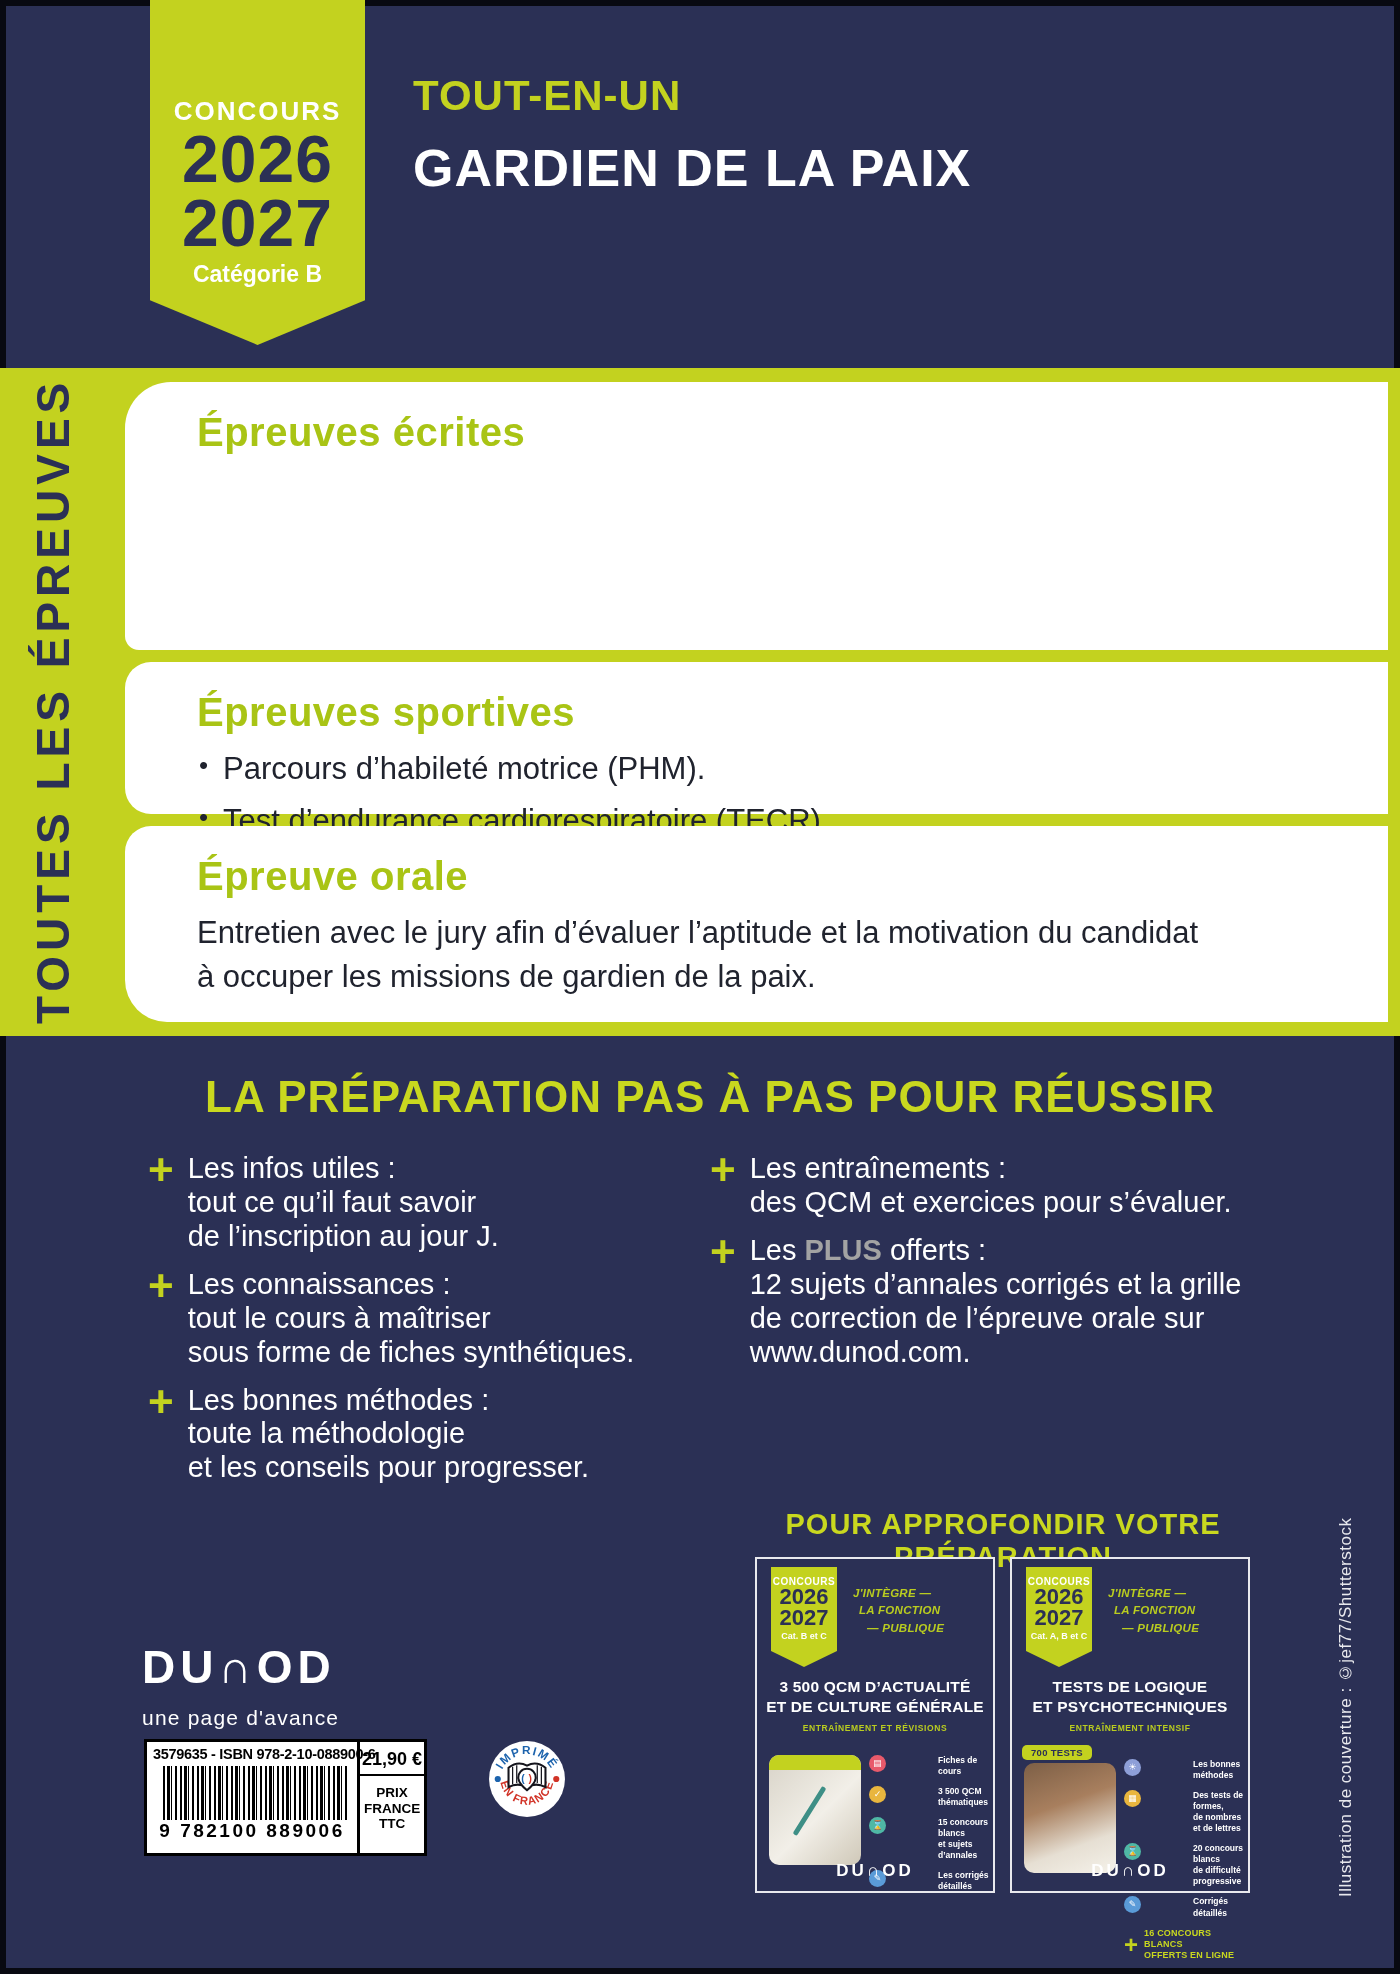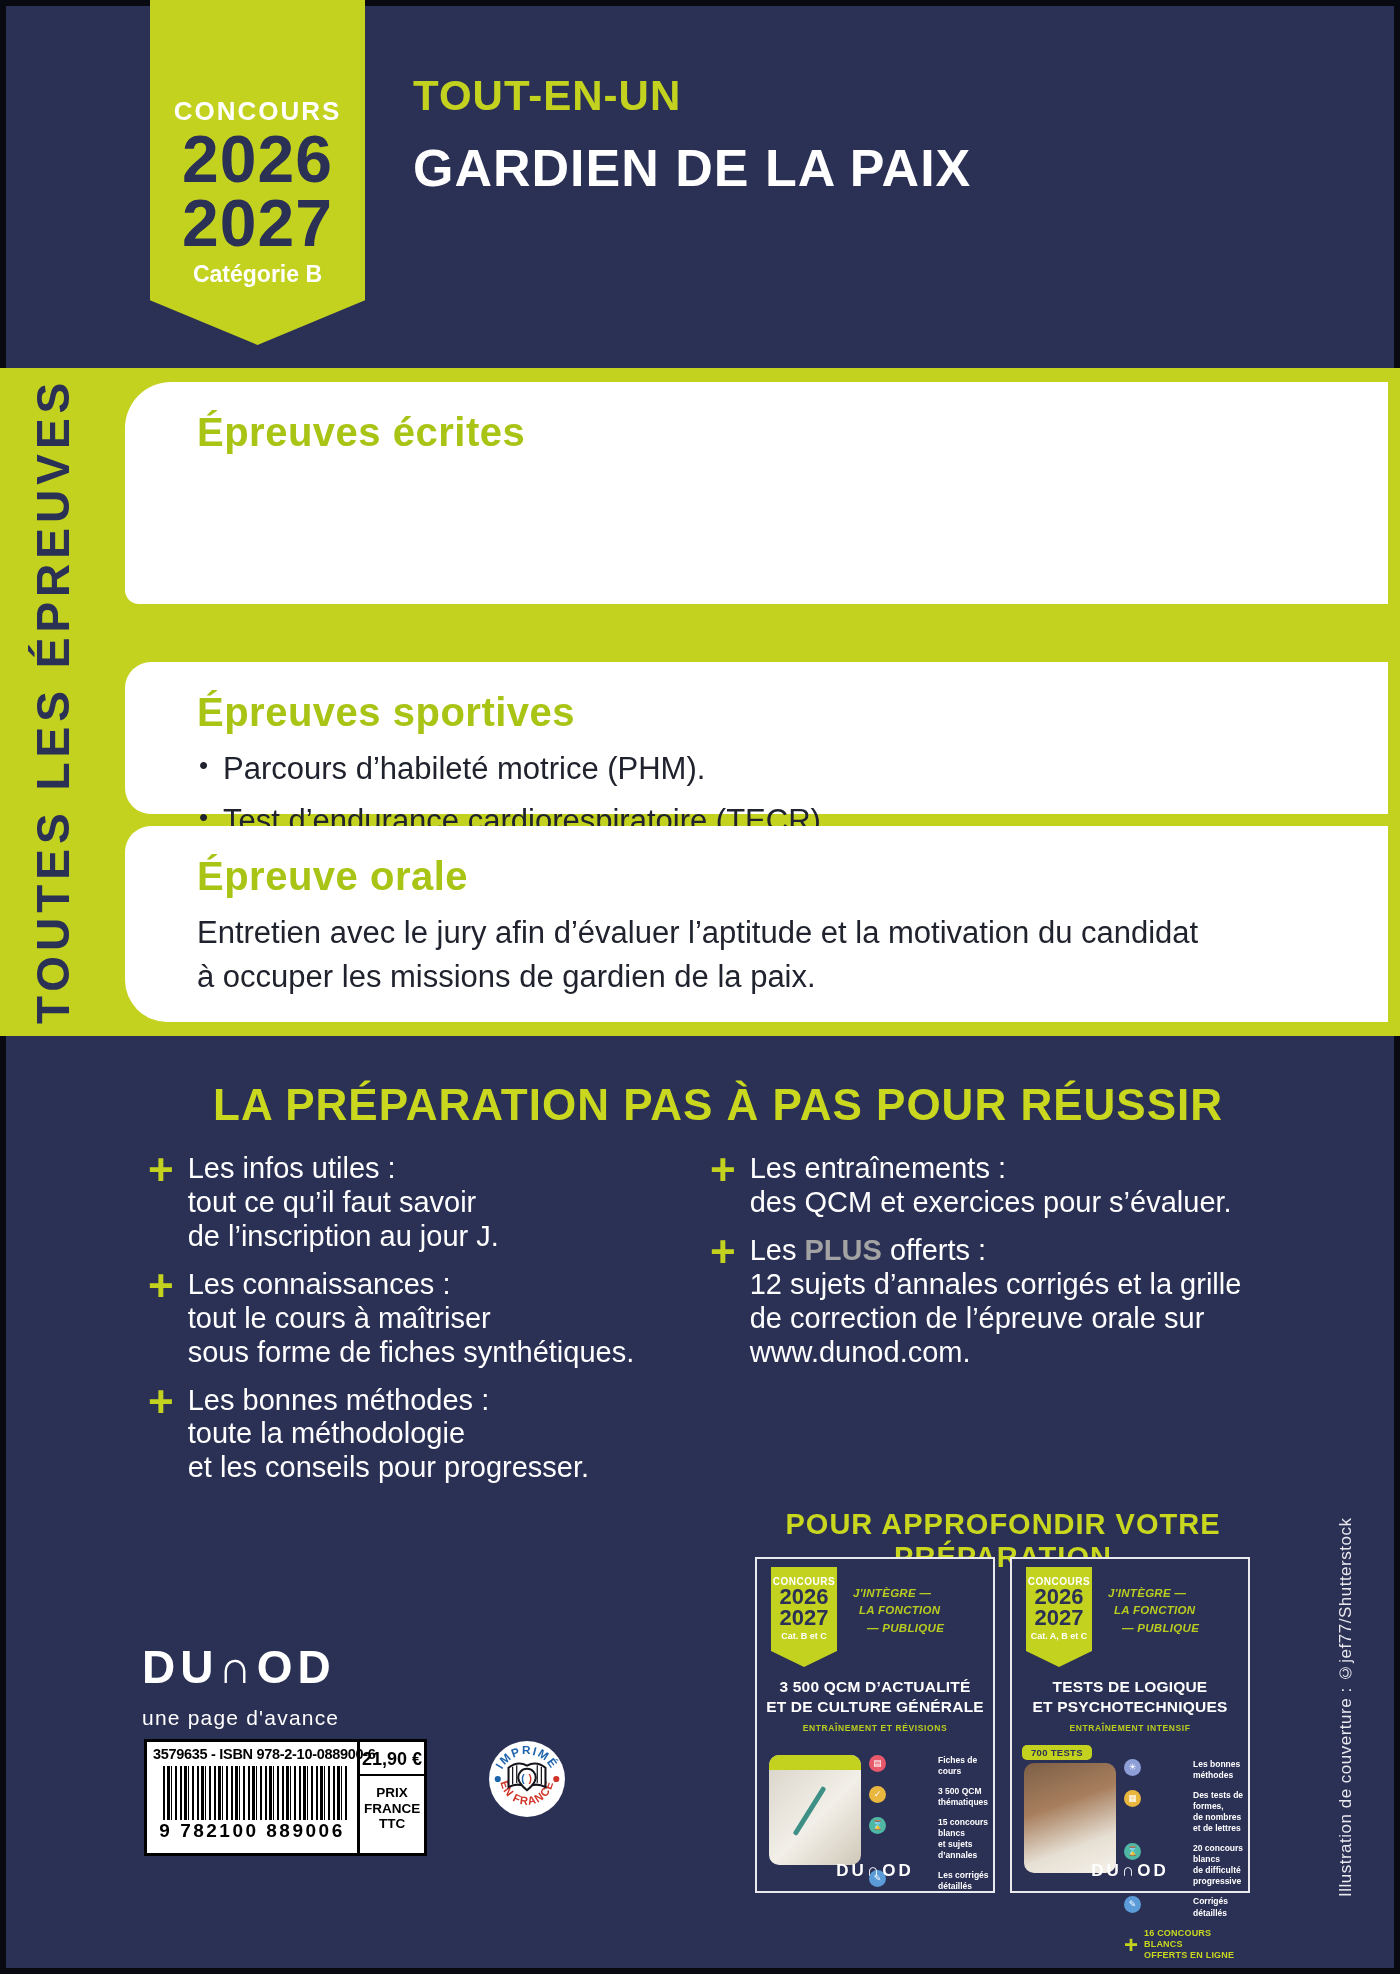--- a/index.html
+++ b/index.html
@@ -23,30 +23,30 @@
   .collection{position:absolute;left:413px;top:72px;color:#c3d21f;font-size:42px;font-weight:800;letter-spacing:1px;}
   .main-title{position:absolute;left:413px;top:138px;margin:0;color:#fff;font-size:52px;font-weight:800;letter-spacing:1px;}
   
   .band{position:absolute;left:0;top:368px;width:1400px;height:668px;background:#c3d21f;}
   .vlabel{
     position:absolute;left:26px;top:8px;height:650px;width:60px;
     writing-mode:vertical-rl;transform:rotate(180deg);text-align:center;
     color:#2b3055;font-weight:800;font-size:46px;letter-spacing:5px;white-space:nowrap;
   }
   .panel{position:absolute;left:125px;right:12px;background:#fff;box-sizing:border-box;padding:0 40px 0 72px;}
-  .panel.p1{top:14px;height:222px;border-radius:46px 0 0 14px;}
+  .panel.p1{top:14px;height:268px;border-radius:46px 0 0 14px;}
   .panel.p2{top:294px;height:152px;border-radius:26px 0 0 26px;}
   .panel.p3{top:458px;height:196px;border-radius:26px 0 0 42px;}
   .panel h2{margin:28px 0 0 0;color:#a9c415;font-size:40px;font-weight:800;letter-spacing:.5px;}
   .panel ul{list-style:none;margin:10px 0 0 0;padding:0;}
   .panel li{position:relative;margin-top:16px;padding-left:26px;color:#20232e;font-size:31px;font-weight:300;line-height:1.15;}
   .panel li::before{content:"•";position:absolute;left:2px;top:0;font-size:26px;}
   .panel .para{margin-top:12px;color:#20232e;font-size:31px;font-weight:300;line-height:1.42;}
   
-  .prep-heading{position:absolute;left:160px;top:1072px;width:1100px;margin:8px;text-align:center;
+  .prep-heading{position:absolute;left:160px;top:1072px;width:1100px;margin:0;text-align:center;
     color:#c9d81f;font-size:44px;font-weight:800;letter-spacing:1px;}
   .prep-col{position:absolute;top:1152px;}
   .prep-col.left{left:148px;width:540px;}
   .prep-col.right{left:710px;width:600px;}
   .prep-item{display:flex;gap:14px;margin-bottom:14px;}
   .prep-item .plus{color:#c3d21f;font-size:44px;line-height:.8;font-weight:700;flex:0 0 auto;margin-top:0;}
   .prep-text{color:#fff;font-size:29px;font-weight:300;line-height:1.17;}
   .prep-text .hl{color:#a3a3a3;font-weight:800;}
   
   .further-heading{position:absolute;left:740px;top:1508px;width:526px;margin:0;text-align:center;

